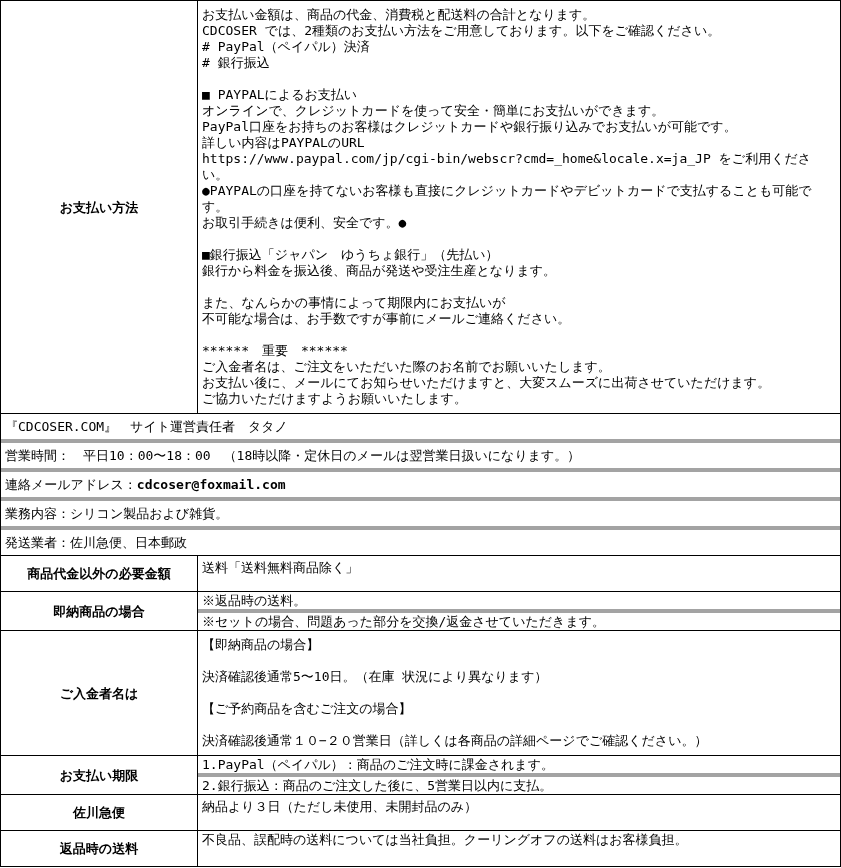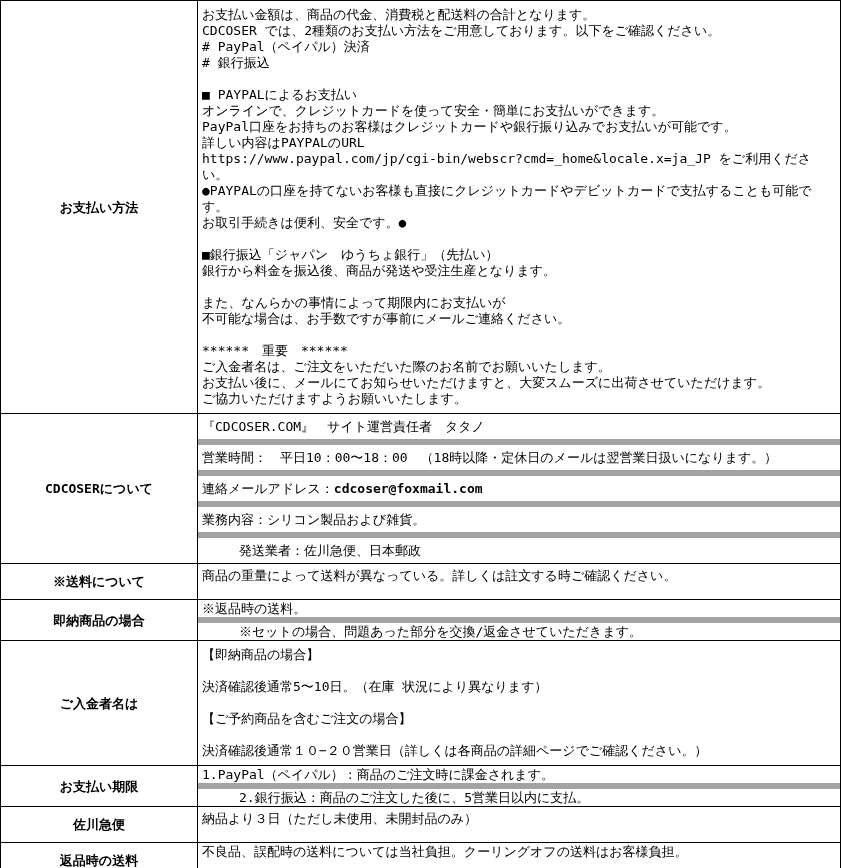--- a/index.html
+++ b/index.html
@@ -38,26 +38,26 @@
     min-width: 0;
   }
   .lines {
     white-space: pre-wrap;
     overflow-wrap: break-word;
     word-break: break-word;
     line-height: 16px;
     padding: 6px 4px;
   }
   .subrow {
-    border-bottom: 6px solid #a3a3a3;
+    border-bottom: 4px solid #a3a3a3;
     padding: 4px 4px;
     line-height: 17px;
     overflow-wrap: break-word;
   }
-  .subrow:last-child { border-bottom: none; margin-left: 37px; }
+  .subrow:last-child { border-bottom: none; }
   .tight .subrow {
     padding: 1px 4px;
     line-height: 15px;
   }
   .single {
     padding: 3px 4px;
     line-height: 17px;
     overflow-wrap: break-word;
   }
   .single.thin {
@@ -94,37 +94,36 @@
 不可能な場合は、お手数ですが事前にメールご連絡ください。
 
 ******　重要　******
 ご入金者名は、ご注文をいただいた際のお名前でお願いいたします。
 お支払い後に、メールにてお知らせいただけますと、大変スムーズに出荷させていただけます。
 ご協力いただけますようお願いいたします。</div>
     </div>
   </div>
 
   <div class="trow">
-    <div class="label-cell">CDCOSERについて</div>
     <div class="content-cell">
       <div class="subrow">『CDCOSER.COM』　サイト運営責任者　タタノ</div>
       <div class="subrow">営業時間：　平日10：00〜18：00　（18時以降・定休日のメールは翌営業日扱いになります。）</div>
       <div class="subrow"><span>連絡メールアドレス：</span><span class="bold">cdcoser@foxmail.com</span></div>
       <div class="subrow">業務内容：シリコン製品および雑貨。</div>
       <div class="subrow">発送業者：佐川急便、日本郵政</div>
     </div>
   </div>
 
-
   <div class="trow">
-    <div class="label-cell">※送料について</div>
+    <div class="label-cell">商品代金以外の必要金額</div>
     <div class="content-cell">
-      <div class="single">商品の重量によって送料が異なっている。詳しくは註文する時ご確認ください。</div>
+      <div class="single">送料「送料無料商品除く」</div>
     </div>
   </div>
+
 
   <div class="trow">
     <div class="label-cell">即納商品の場合</div>
     <div class="content-cell tight">
       <div class="subrow">※返品時の送料。</div>
       <div class="subrow">※セットの場合、問題あった部分を交換/返金させていただきます。</div>
     </div>
   </div>
 
   <div class="trow">

